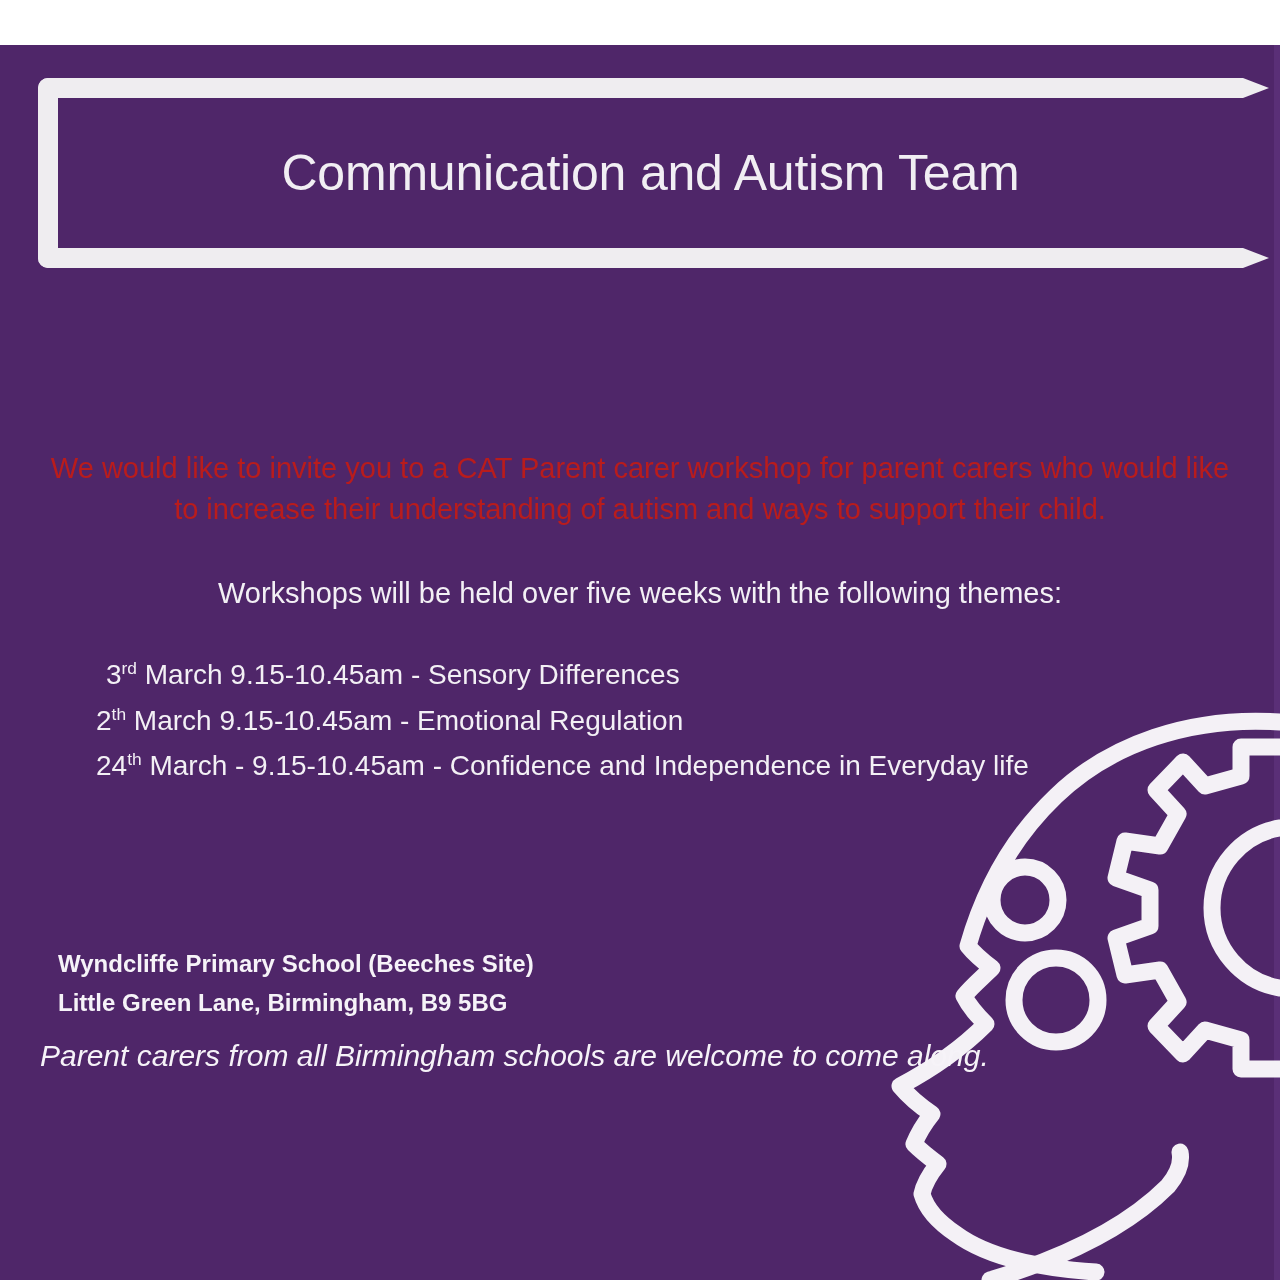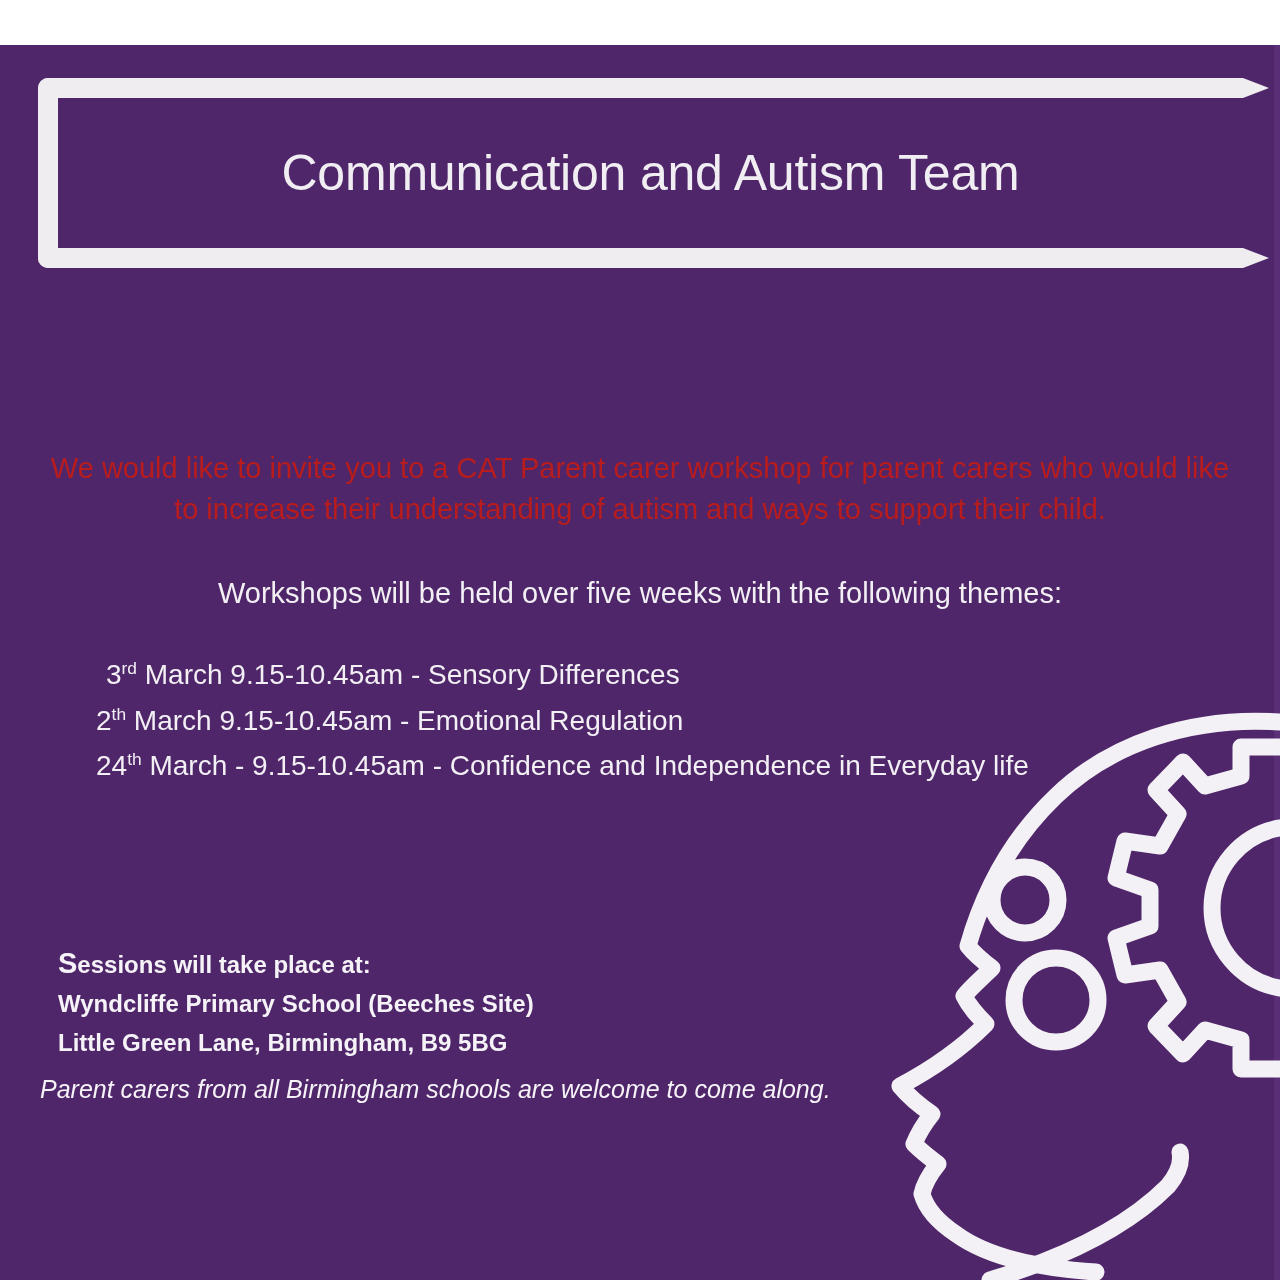--- a/index.html
+++ b/index.html
@@ -177,22 +177,22 @@
   #location .loc-line {
     font-size: 24px;
     font-weight: bold;
     line-height: 39px;
     white-space: nowrap;
   }
   #location .loc-line.lead { padding-left: 18px; }
   #location .loc-line.lead .big-cap { font-size: 29px; }
   #location .loc-line.addr { padding-left: 18px; }
   #location .welcome {
-    margin-top: 9px;
-    font-size: 25px;
+    margin-top: 16px;
+    font-size: 30px;
     font-style: italic;
     font-weight: 400;
     line-height: 36px;
     white-space: nowrap;
   }
 
   
   #artwork {
     position: absolute;
     right: 0;
@@ -225,23 +225,20 @@
 
   <div class="themes-lead">Workshops will be held over five weeks with the following themes:</div>
 
   <div id="schedule">
       <div class="row indented"><span>3</span><sup>rd</sup><span> March 9.15-10.45am - Sensory Differences</span></div>
       <div class="row"><span>2</span><sup>th</sup><span> March 9.15-10.45am - Emotional Regulation</span></div>
       <div class="row"><span>24</span><sup>th</sup><span> March - 9.15-10.45am - Confidence and Independence in Everyday life</span></div>
     </div>
 
   <div id="location">
-    <div class="loc-line lead">
-      <span class="big-cap">S</span><span>essions will take place at:</span>
-    </div>
     <div class="loc-line addr">Wyndcliffe Primary School (Beeches Site)</div>
     <div class="loc-line addr">Little Green Lane, Birmingham, B9 5BG</div>
     <div class="welcome">Parent carers from all Birmingham schools are welcome to come along.</div>
   </div>
 
   <div id="artwork">
     <svg viewBox="0 0 420 580" fill="none" xmlns="http://www.w3.org/2000/svg">
       <g stroke="#f4f1f6" stroke-width="17" stroke-linecap="round" stroke-linejoin="round" fill="none">
 
         <path d="M 420 22

